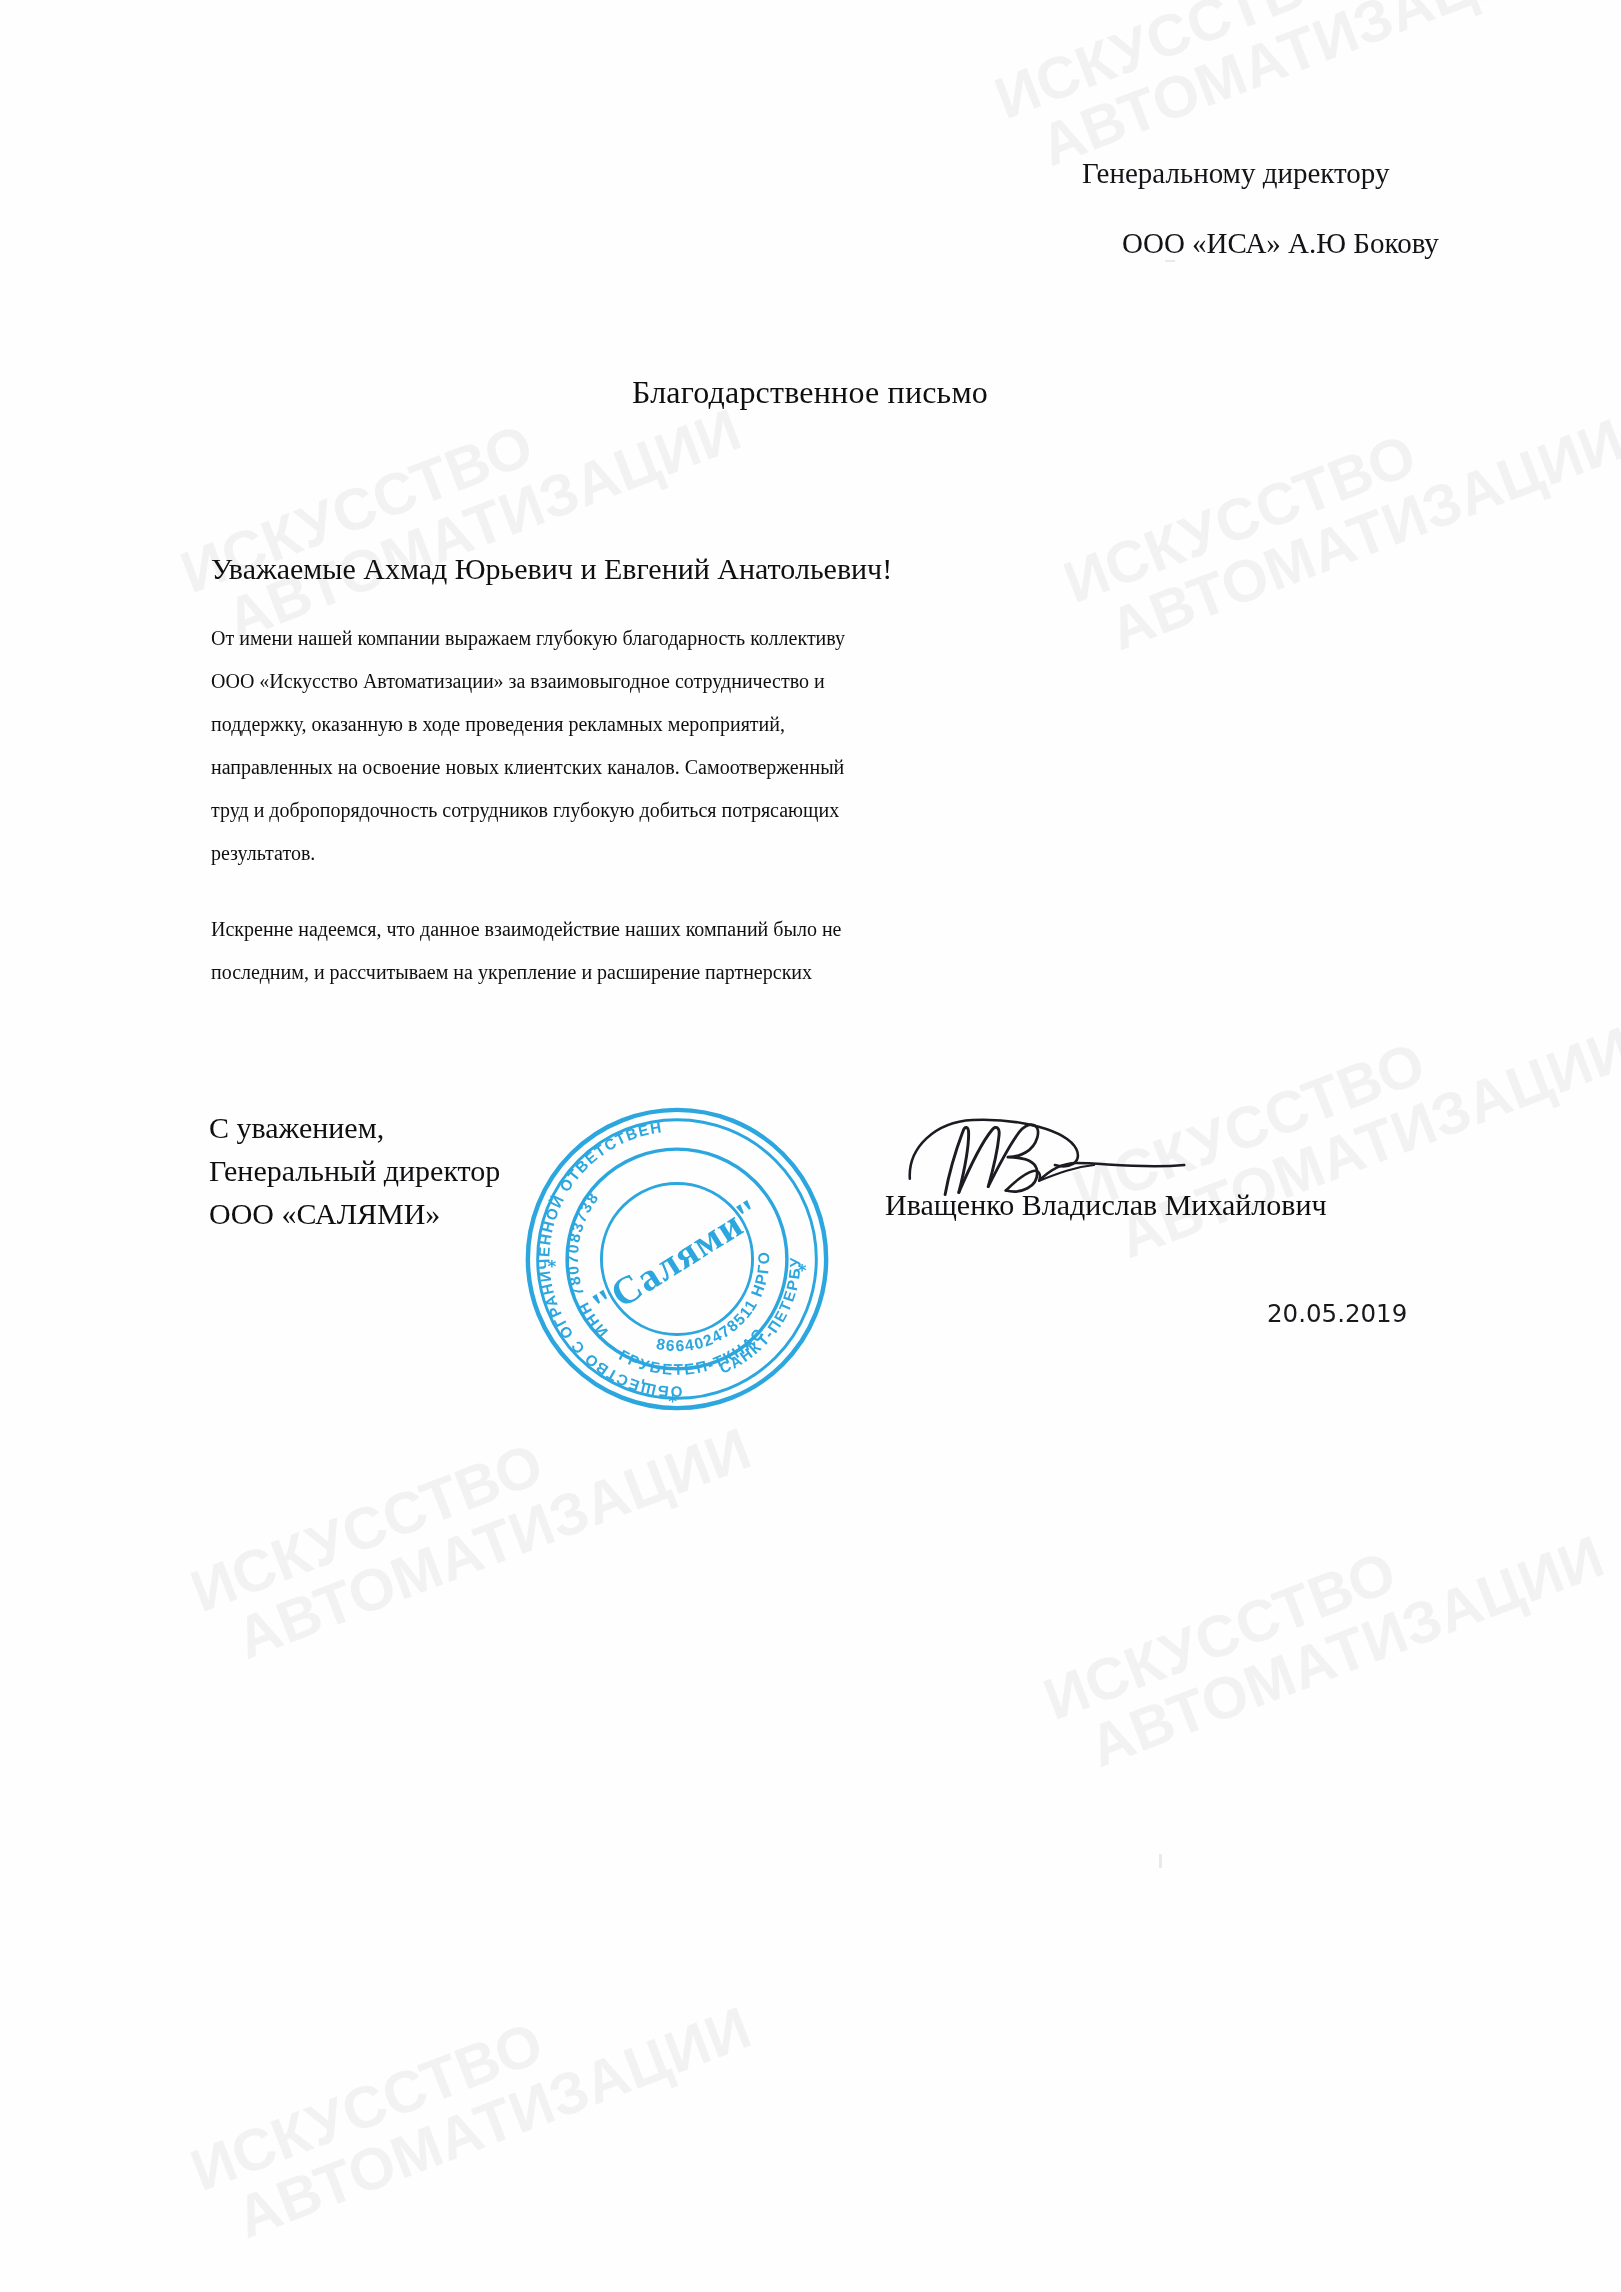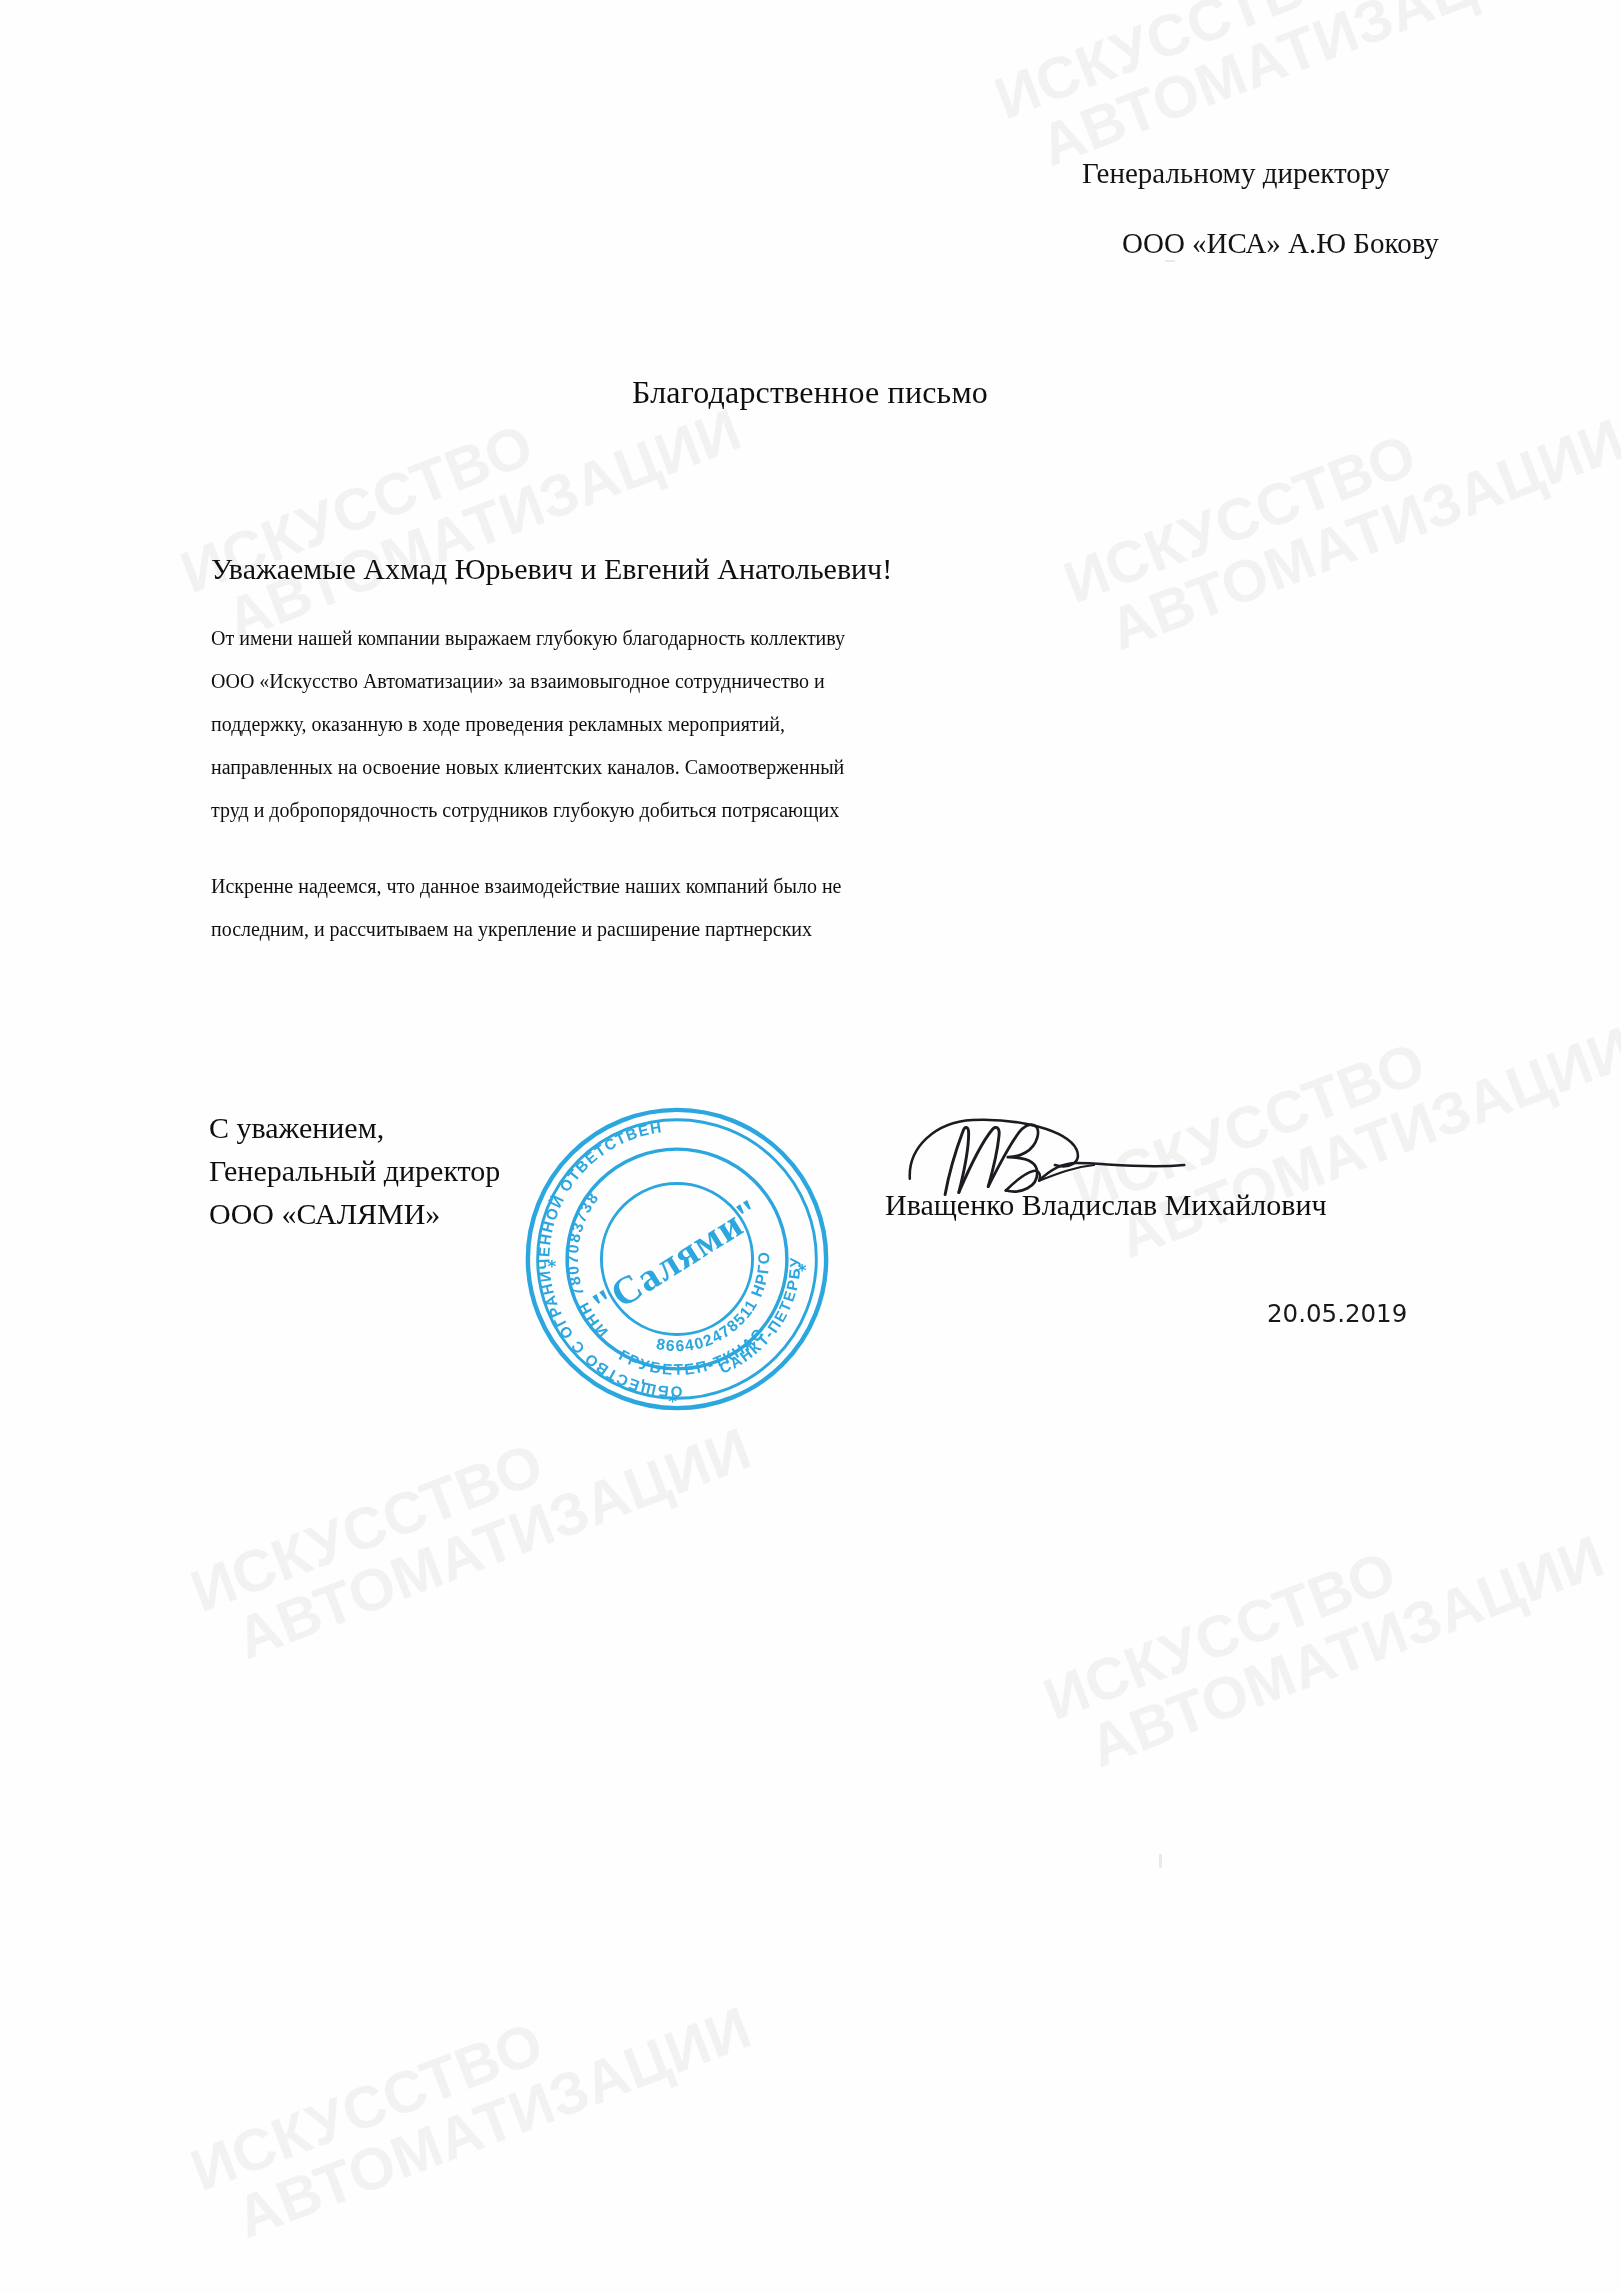--- a/index.html
+++ b/index.html
@@ -207,20 +207,21 @@
   <div class="body-block">
 
     <div class="greeting">Уважаемые Ахмад Юрьевич и Евгений Анатольевич!</div>
 
     <div class="para p1">
       <span class="ln">От имени нашей компании выражаем глубокую благодарность коллективу</span>
       <span class="ln">ООО «Искусство Автоматизации» за взаимовыгодное сотрудничество и</span>
       <span class="ln">поддержку, оказанную в ходе проведения рекламных мероприятий,</span>
       <span class="ln">направленных на освоение новых клиентских каналов. Самоотверженный</span>
       <span class="ln">труд и добропорядочность сотрудников глубокую добиться потрясающих</span>
+      <span class="ln">результатов.</span>
     </div>
 
     <div class="para p2">
       <span class="ln">Искренне надеемся, что данное взаимодействие наших компаний было не</span>
       <span class="ln">последним, и рассчитываем на укрепление и расширение партнерских</span>
     </div>
   </div>
 
   <div class="sign-left">
     <span class="ln">С уважением,</span>

